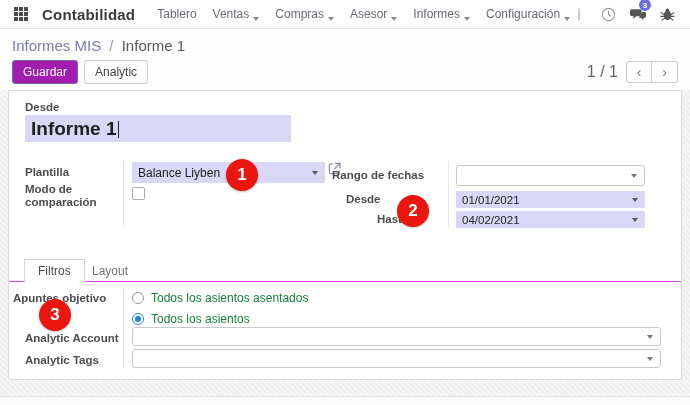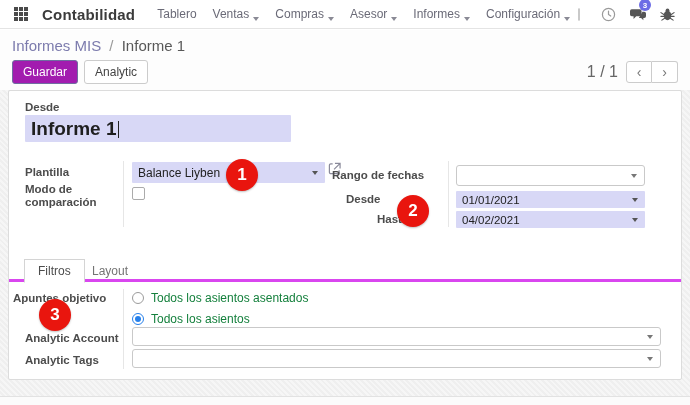--- a/index.html
+++ b/index.html
@@ -61,21 +61,21 @@
   .fld .tri { width:0; height:0; border-left:3.5px solid transparent; border-right:3.5px solid transparent; border-top:4px solid #555; margin-right:7px; }
   .fld-filled { background:#d8d8f6; border-radius:1px; }
   .fld-empty { background:#fff; border:1px solid #c9c9c9; border-radius:3px; }
   .fld-empty .tri { border-top-color:#777; }
 
   .checkbox { position:absolute; left:123px; top:96px; width:13px; height:13px; border:1px solid #ababab; border-radius:2px; background:#fff; cursor:pointer; }
 
   .ext-link { position:absolute; left:319px; top:71px; cursor:pointer; }
 
   
-  .tabbar { position:absolute; left:0; top:168px; width:672px; height:23px; border-bottom:3px solid #d946ef; }
+  .tabbar { position:absolute; left:0; top:168px; width:672px; height:23px; border-bottom:1px solid #d946ef; }
   .tab { position:absolute; top:0; height:23px; padding:0 13px; display:flex; align-items:center; font-size:12px; cursor:pointer; }
   .tab.active { left:15px; background:#fff; border:1px solid #d4d4d4; border-bottom:1px solid #fff; color:#4c4c4c; top:0; height:24px; }
   .tab.inactive { left:70px; color:#737373; }
 
   
   .radio-row { position:absolute; left:123px; display:flex; align-items:center; gap:7px; font-size:12px; color:#15803d; cursor:pointer; }
   .radio { width:12px; height:12px; border-radius:50%; border:1px solid #9b9b9b; background:#fff; position:relative; flex:none; }
   .radio.checked { border-color:#2680eb; }
   .radio.checked::after { content:""; position:absolute; left:2px; top:2px; width:6px; height:6px; border-radius:50%; background:#2680eb; }
 

